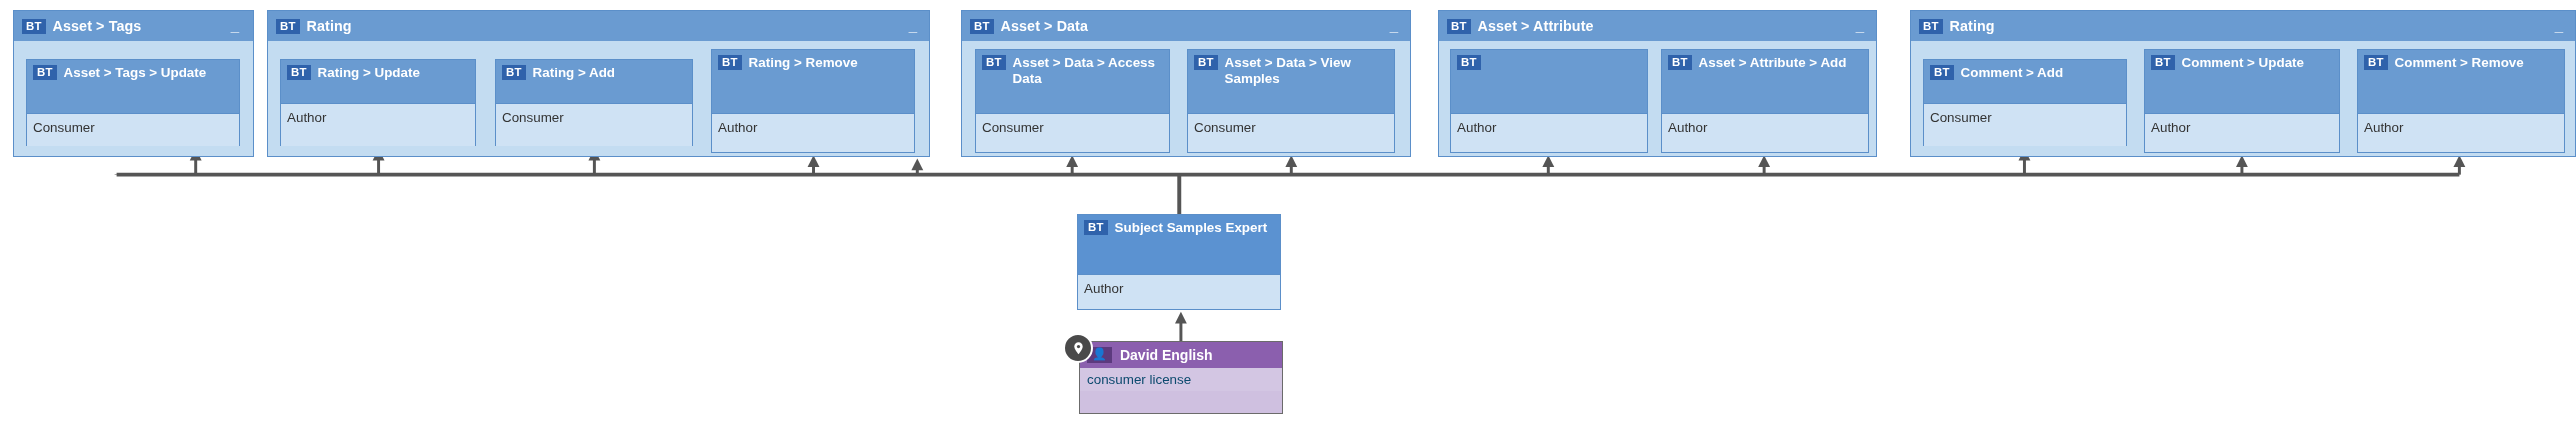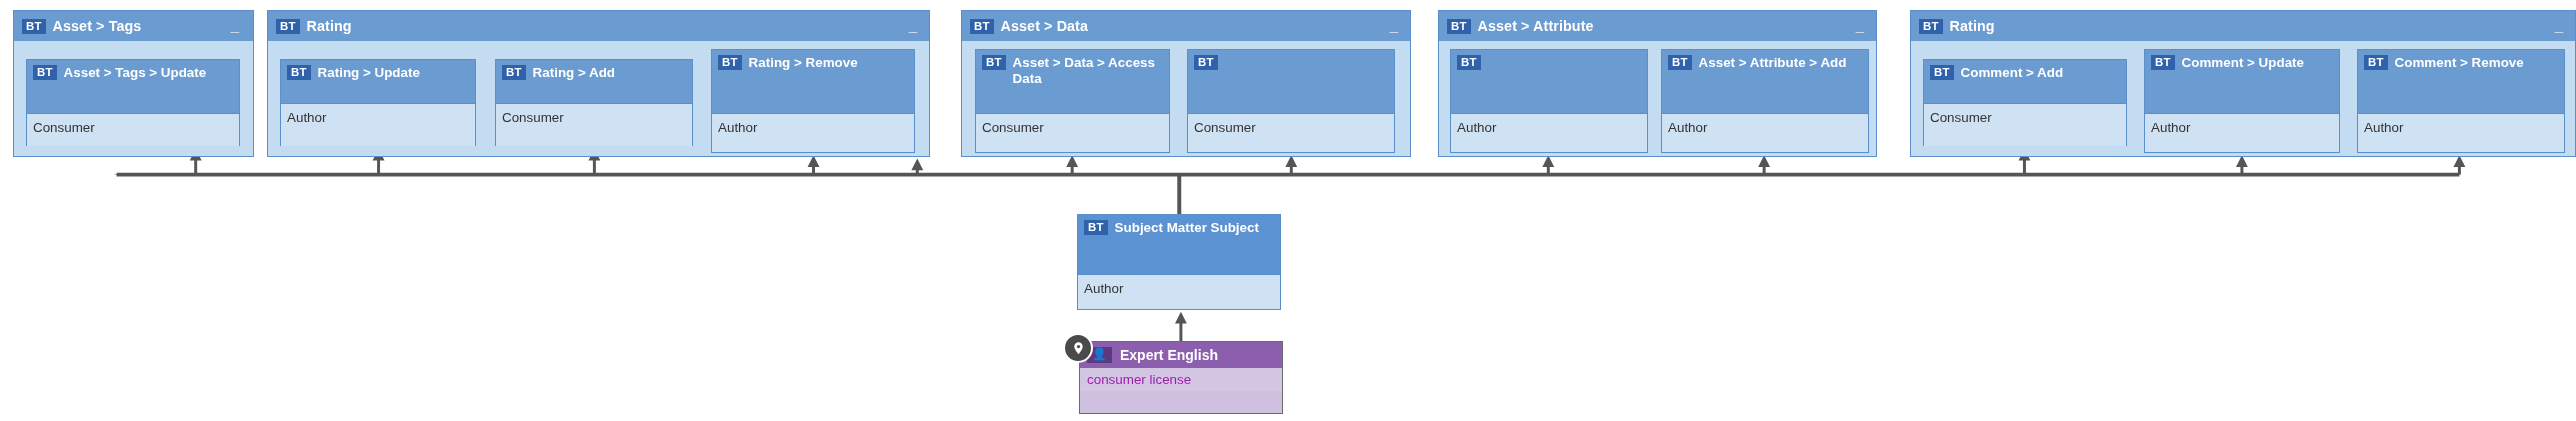--- a/index.html
+++ b/index.html
@@ -28,21 +28,21 @@
   .card-role{color:#333333;font-size:13.4px;line-height:16px;}
 
   
   .sme{position:absolute;border:1px solid #5b8fc9;box-sizing:border-box;background:#cfe2f4;}
   .sme .card-header{background:#5b92d1;}
 
   
   .person{position:absolute;border:1px solid #6b6b6b;box-sizing:border-box;background:#cfc0e0;}
   .person-header{background:#8b5fae;padding:5px 7px;display:flex;align-items:center;box-sizing:border-box;}
   .person-title{color:#ffffff;font-size:14px;font-weight:bold;}
-  .person-body{padding:4px 7px;color:#a21caf;font-size:13.4px;background:#d3c6e3;}
+  .person-body{padding:4px 7px;color:#0c4a6e;font-size:13.4px;background:#d3c6e3;}
 
   
   .pin{position:absolute;width:30px;height:30px;border-radius:50%;background:#4a4a4a;
        border:2px solid #ffffff;box-sizing:border-box;display:flex;align-items:center;justify-content:center;}
 
   
   svg.wires{position:absolute;left:0;top:0;width:2576px;height:421px;pointer-events:none;}
 </style>
 </head>
 <body>
@@ -134,20 +134,21 @@
       <div class="card" style="left: 975px; top: 49px; width: 195px; height: 104px;">
         <div class="card-header" style="height:63px;">
           <span class="bt">BT</span>
           <span class="card-title">Asset &gt; Data &gt; Access Data</span>
         </div>
         <div class="card-body" style="height:39px;"><span class="card-role">Consumer</span></div>
       </div>
       <div class="card" style="left: 1187px; top: 49px; width: 208px; height: 104px;">
         <div class="card-header" style="height:63px;">
           <span class="bt">BT</span>
+          <span class="card-title">Asset &gt; Data &gt; View Samples</span>
         </div>
         <div class="card-body" style="height:39px;"><span class="card-role">Consumer</span></div>
       </div>
       <div class="group" style="left: 1438px; top: 10px; width: 439px; height: 147px;">
         <div class="group-header">
           <span class="bt">BT</span>
           <span class="group-title">Asset &gt; Attribute</span>
           <span class="minimize">_</span>
         </div>
       </div>
@@ -190,31 +191,31 @@
           <span class="bt">BT</span>
           <span class="card-title">Comment &gt; Remove</span>
         </div>
         <div class="card-body" style="height:39px;"><span class="card-role">Author</span></div>
       </div>
     </div>
 
   <div class="sme" id="sme-card" style="left: 1077px; top: 214px; width: 204px; height: 96px;">
     <div class="card-header" id="sme-header" style="height: 59px;">
       <span class="bt">BT</span>
-      <span class="card-title">Subject Matter Subject</span>
+      <span class="card-title">Subject Samples Expert</span>
     </div>
     <div class="card-body" style="height: 34px;">
       <span class="card-role">Author</span>
     </div>
   </div>
 
   <div class="person" id="person-card" style="left: 1079px; top: 341px; width: 204px; height: 73px;">
     <div class="person-header">
       <span class="bt-person">👤</span>
-      <span class="person-title">Expert English</span>
+      <span class="person-title">David English</span>
     </div>
     <div class="person-body">consumer license</div>
   </div>
 
   <div class="pin" id="pin-badge" style="left: 1063px; top: 333px;">
     <svg width="15" height="15" viewBox="0 0 24 24" aria-hidden="true">
       <path d="M12 2C8.3 2 5.3 5 5.3 8.7c0 5 6.7 12.3 6.7 12.3s6.7-7.3 6.7-12.3C18.7 5 15.7 2 12 2z" fill="#ffffff"></path>
       <circle cx="12" cy="8.8" r="2.6" fill="#4a4a4a"></circle>
     </svg>
   </div>

